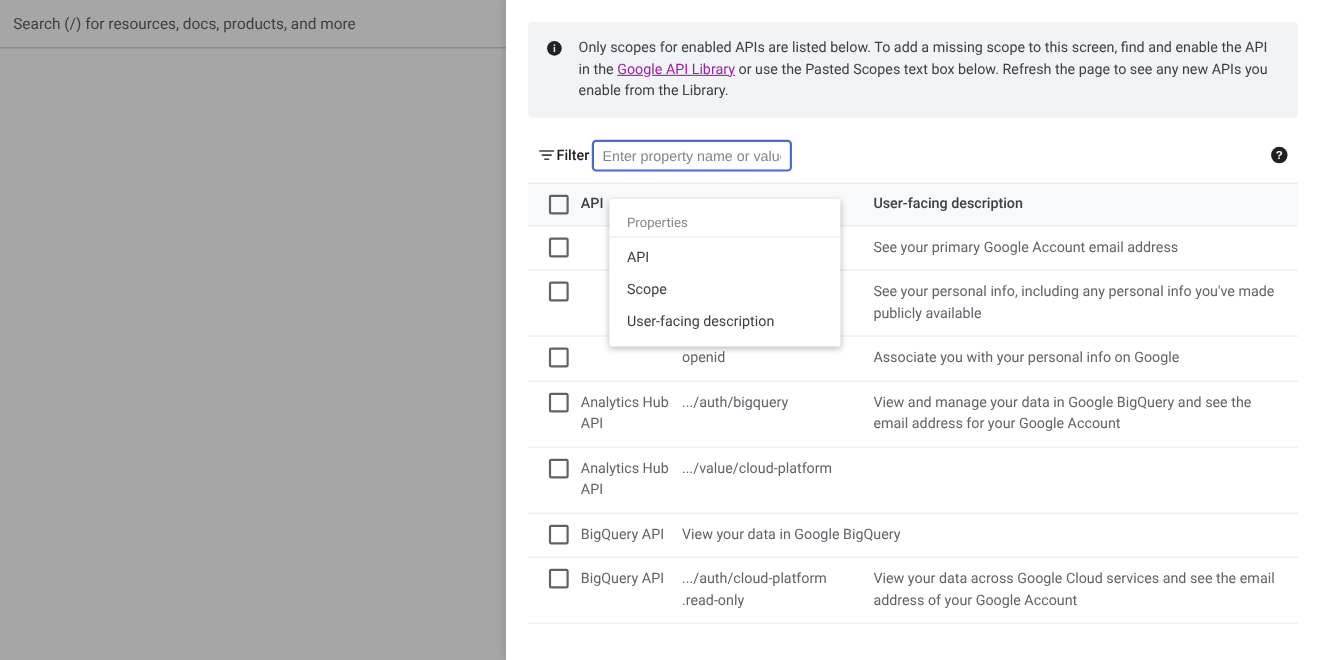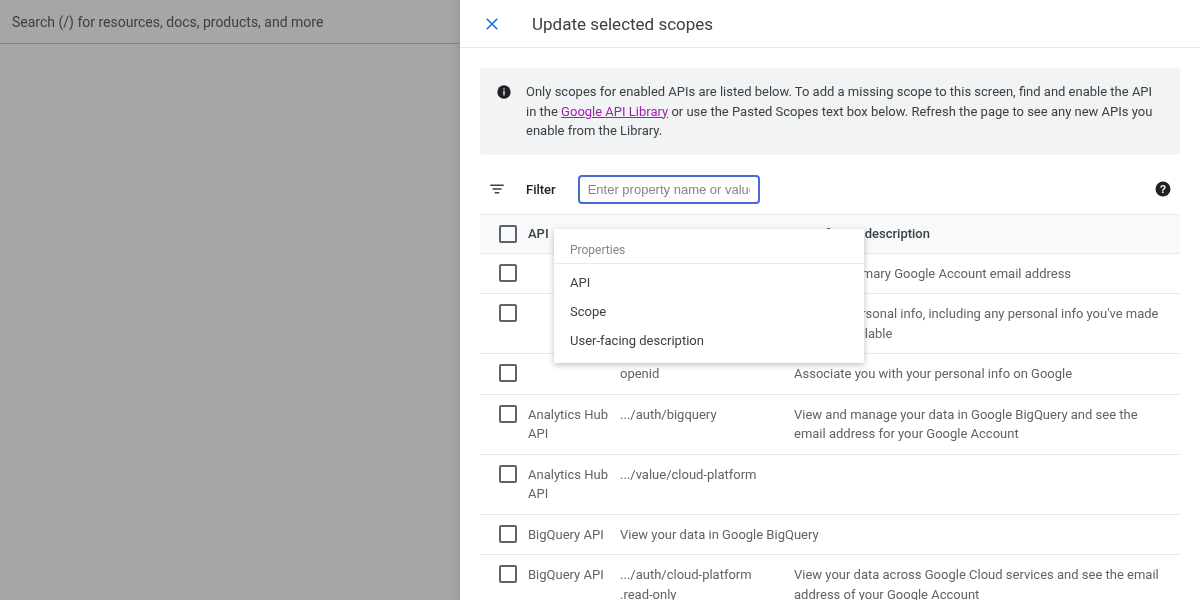--- a/index.html
+++ b/index.html
@@ -86,21 +86,21 @@
     width: 16px; height: 16px;
     margin-top: 2px;
   }
   .info-banner a {
     color: #a21caf;
     text-decoration: underline;
   }
   .filter-row {
     display: flex;
     align-items: center;
-    gap: 20px;
+    gap: 0;
     padding: 0 8px 10px 8px;
     position: relative;
   }
   .filter-icon { width: 18px; height: 18px; color: #3c4043; }
   .filter-label { font-weight: 500; font-size: 13px; color: #202124; margin-right: 2px; }
   .filter-input {
     border: 2px solid #4a6bd6;
     border-radius: 4px;
     padding: 5px 8px;
     font-size: 13px;
@@ -111,21 +111,21 @@
   .filter-input::placeholder { color: #80868b; }
   .help-icon {
     margin-left: auto;
     width: 18px; height: 18px;
     color: #202124;
   }
   .dropdown {
     position: absolute;
     top: 54px;
     left: 74px;
-    width: 310px;
+    width: 210px;
     background: #fff;
     box-shadow: 0 2px 6px rgba(0,0,0,0.25);
     border-radius: 2px;
     padding: 8px 0;
     z-index: 10;
   }
   .dropdown-header {
     padding: 6px 16px;
     font-size: 12px;
     color: #80868b;
@@ -180,28 +180,20 @@
 <body>
 
 <div class="backdrop">
   <div class="search">
     <span>Search (/) for resources, docs, products, and more</span>
   </div>
 </div>
 <div class="overlay-dimmer"></div>
 
 <div class="panel">
-  <div class="panel-header">
-    <div class="close-btn">
-      <svg width="18" height="18" viewBox="0 0 24 24">
-          <path fill="none" stroke="currentColor" stroke-width="2.2" d="M5 5l14 14M19 5L5 19"></path>
-        </svg>
-    </div>
-    <div class="panel-title">Update selected scopes</div>
-  </div>
 
   <div class="panel-body">
 
     <div class="info-banner">
       <svg class="info-icon" viewBox="0 0 24 24">
           <circle cx="12" cy="12" r="10" fill="#202124"></circle>
           <rect x="11" y="10" width="2" height="7" fill="#f1f3f4"></rect>
           <circle cx="12" cy="7.5" r="1.2" fill="#f1f3f4"></circle>
         </svg>
       <div>

